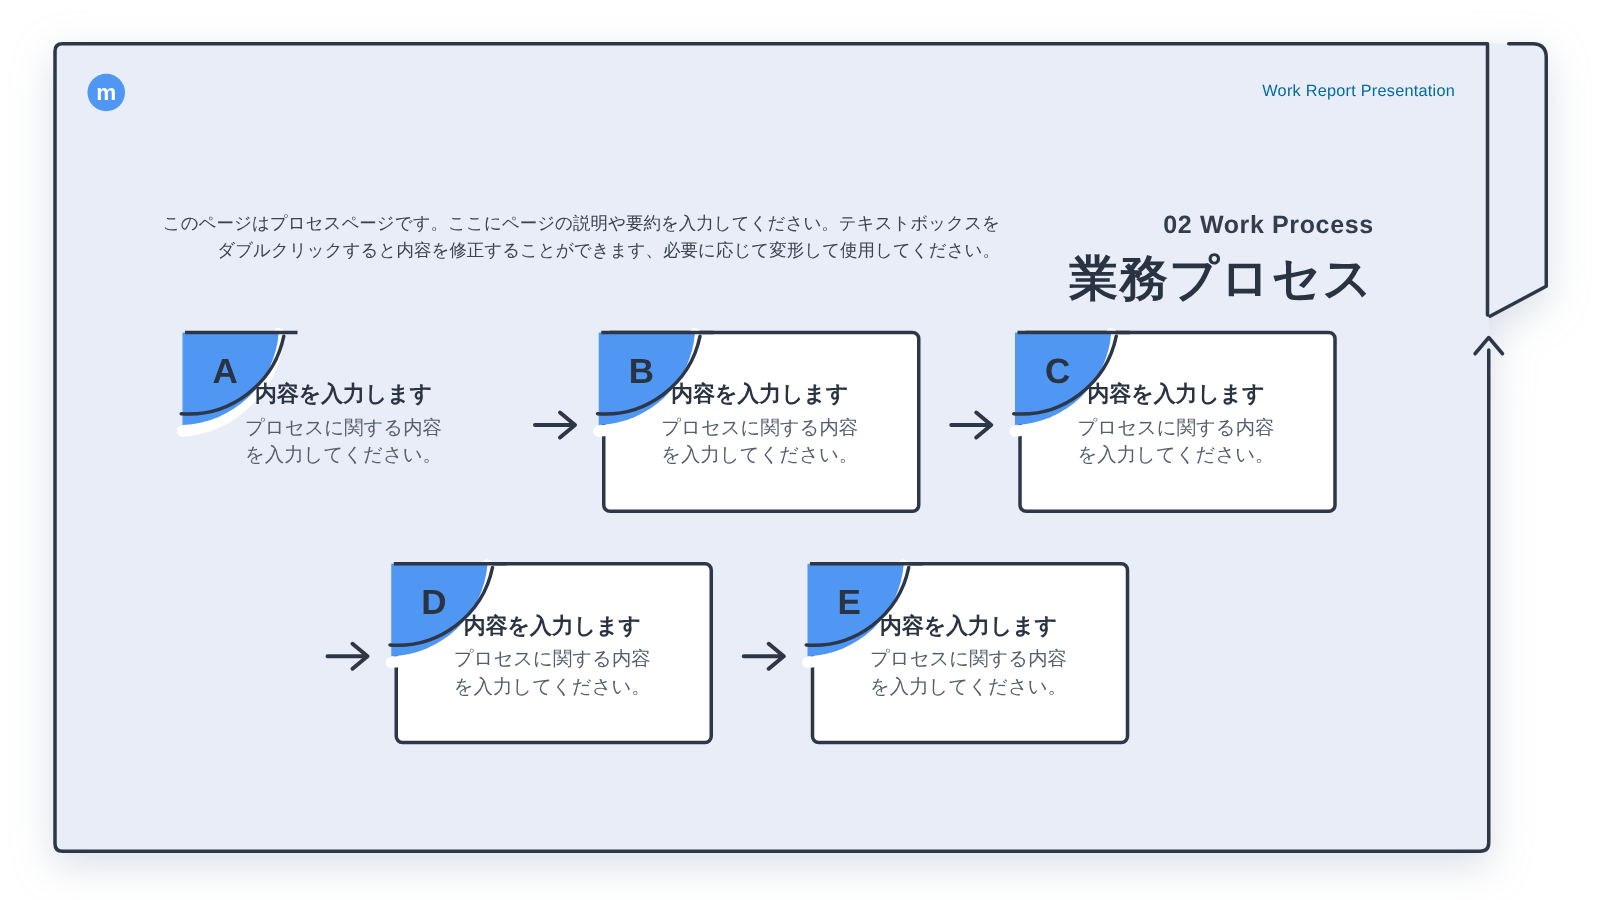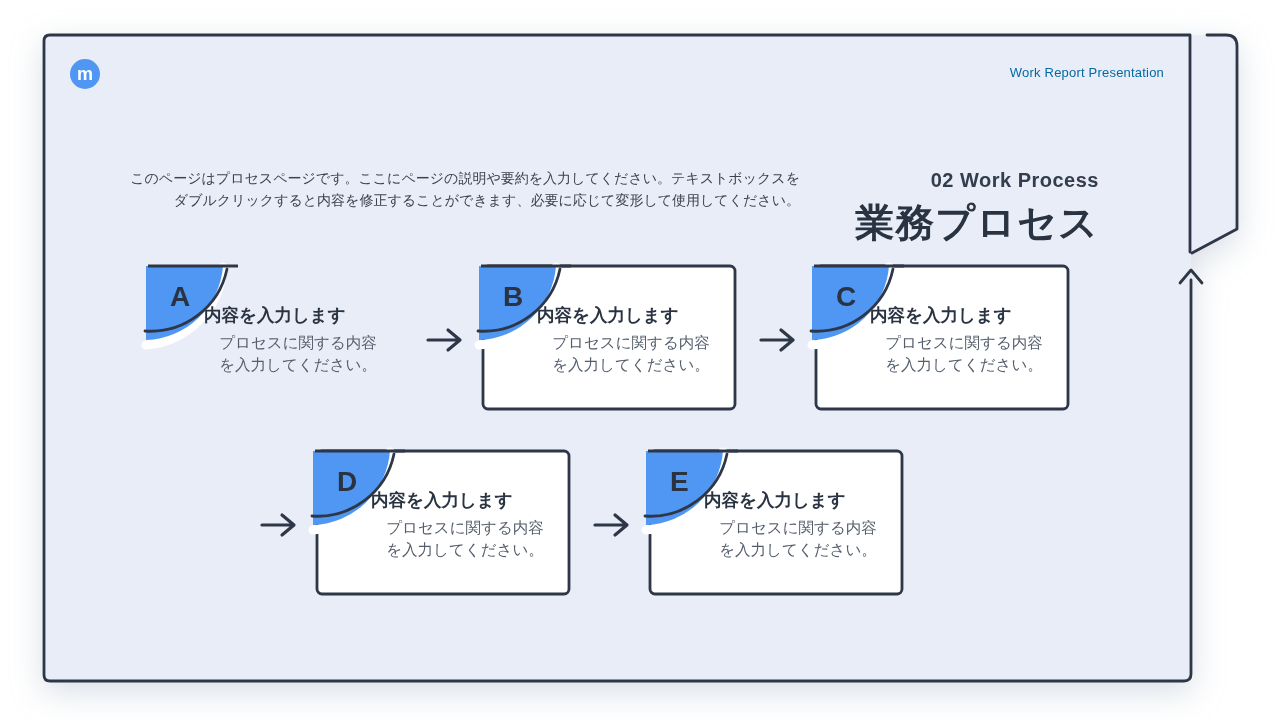--- a/index.html
+++ b/index.html
@@ -60,21 +60,21 @@
   .card .letter {
     position:absolute; left:20px; top:15px;
     font-size:28px; font-weight:700; color:#2A3342;
   }
   .card .card-title {
     position:absolute; left:54px; right:4px; top:37px;
     text-align:left; font-size:17.5px; font-weight:700; color:#2A3342;
   }
   .card .card-body {
     position:absolute; left:46px; right:2px; top:66px;
-    text-align:center; font-size:15.5px; line-height:1.45; color:#555E6C;
+    text-align:left; font-size:15.5px; line-height:1.45; color:#555E6C;
     white-space:pre-line;
   }
 
   .flow-arrow { position:absolute; width:40px; height:28px; }
 </style>
 </head>
 <body>
 
 <div class="stage">
 

